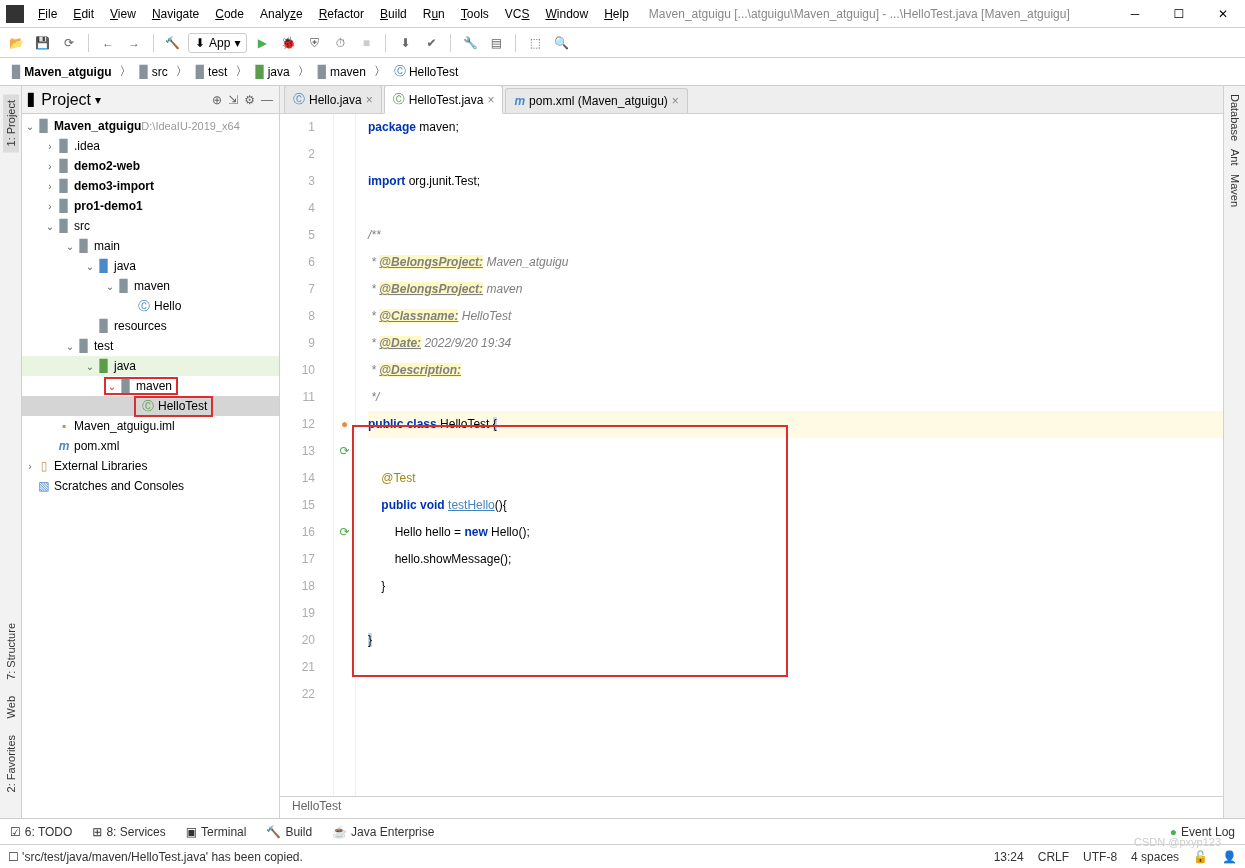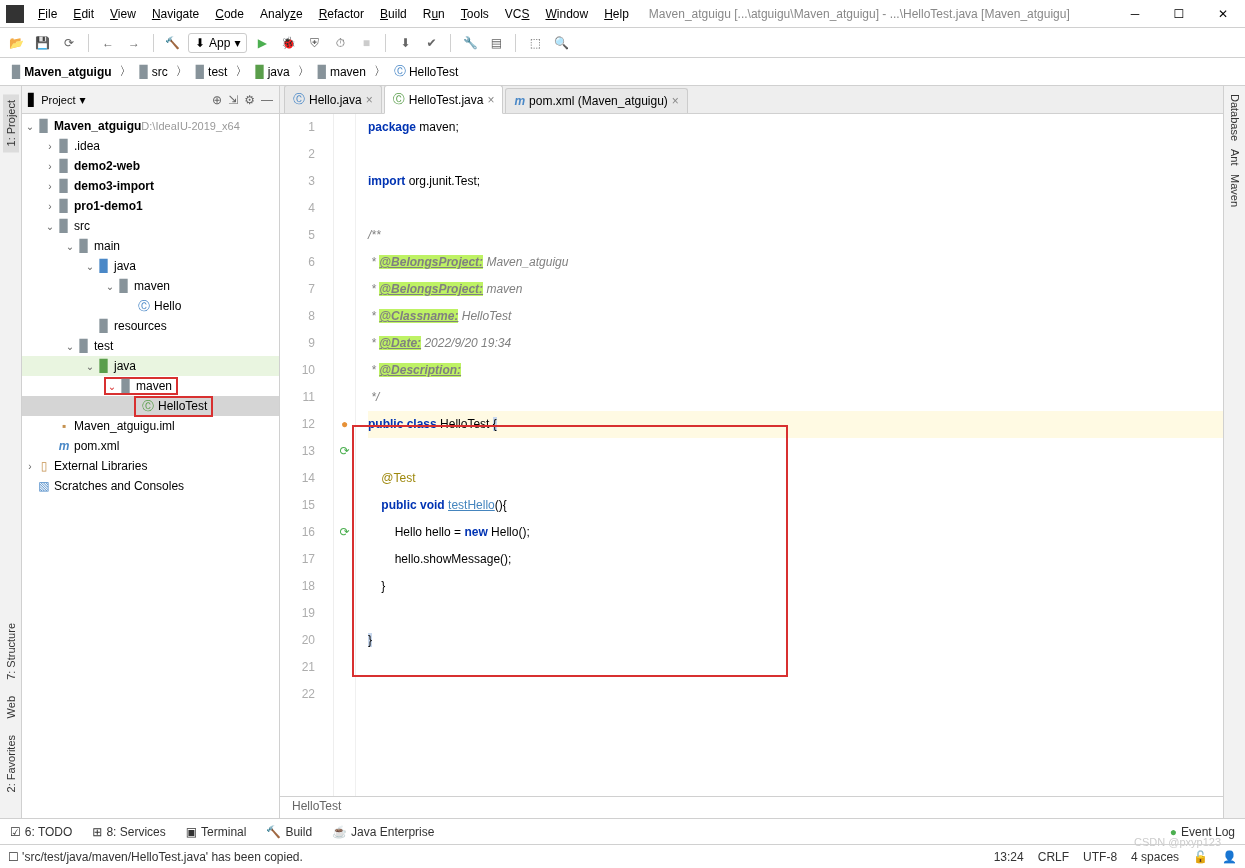--- a/index.html
+++ b/index.html
@@ -19,21 +19,21 @@
 .navbar { height: 28px; display: flex; align-items: center; gap: 4px; padding: 0 8px; border-bottom: 1px solid #d0d0d0; font-size: 12px; }
 .crumb { display: flex; align-items: center; gap: 3px; padding: 2px 4px; }
 .folder-icon { color: #87939A; }
 .main { flex: 1; display: flex; min-height: 0; }
 .left-side { width: 22px; background: #f2f2f2; border-right: 1px solid #d0d0d0; display: flex; flex-direction: column; align-items: center; padding-top: 8px; gap: 16px; }
 .side-label { writing-mode: vertical-rl; transform: rotate(180deg); font-size: 11px; color: #333; cursor: pointer; }
 .side-label.active { background: #dcdcdc; padding: 6px 2px; }
 .right-side { width: 22px; background: #f2f2f2; border-left: 1px solid #d0d0d0; display: flex; flex-direction: column; align-items: center; padding-top: 8px; gap: 8px; }
 .project-panel { width: 258px; border-right: 1px solid #d0d0d0; display: flex; flex-direction: column; }
 .panel-head { height: 28px; display: flex; align-items: center; padding: 0 6px; background: #f2f2f2; border-bottom: 1px solid #d0d0d0; gap: 4px; }
-.panel-head .pt { font-size: 11px; }
+.panel-head .pt { font-size: 16px; }
 .panel-head .hr-btns { margin-left: auto; display: flex; gap: 6px; color: #666; }
 .tree { flex: 1; overflow: auto; padding: 2px 0; }
 .tree .row { display: flex; align-items: center; height: 20px; white-space: nowrap; cursor: pointer; }
 .tree .row.sel { background: #d5d5d5; }
 .tree .row.hl { background: #e9f5e0; }
 .tree .ar { width: 12px; text-align: center; color: #666; font-size: 10px; }
 .tree .ic { width: 16px; text-align: center; margin-right: 2px; }
 .tree .fld { color: #87939A; }
 .tree .tfld { color: #5a9e4b; }
 .tree .txt { font-size: 12px; }
@@ -50,21 +50,21 @@
 .gutter { width: 54px; background: #fff; border-right: 1px solid #eee; text-align: right; color: #adadad; padding: 0 18px 0 0; position: relative; }
 .gutter .ln { height: 27px; }
 .gmarks { width: 22px; border-right: 1px solid #f0f0f0; }
 .gmarks .gm { height: 27px; display: flex; align-items: center; justify-content: center; }
 .code { flex: 1; padding-left: 12px; position: relative; }
 .code .line { height: 27px; white-space: pre; }
 .kw { color: #0033b3; font-weight: bold; }
 .ann { color: #9e880d; }
 .cmt { color: #808080; font-style: italic; }
 .lnk { color: #4585be; text-decoration: underline; }
-.doctag { color: #808080; font-style: italic; font-weight: bold; background: #bef264; text-decoration: underline; }
+.doctag { color: #808080; font-style: italic; font-weight: bold; background: #fef9c3; text-decoration: underline; }
 .docval { color: #808080; font-style: italic; }
 .curhl { background: #fffae3; display: inline-block; width: 100%; }
 .brace-hl { background: #c8d8ee; }
 .red-overlay { position: absolute; border: 2px solid #d83030; pointer-events: none; }
 .crumb-bar { height: 22px; border-top: 1px solid #d0d0d0; padding: 2px 12px; color: #666; font-size: 12px; }
 .bottom-tools { height: 26px; border-top: 1px solid #d0d0d0; display: flex; align-items: center; gap: 20px; padding: 0 10px; font-size: 12px; color: #333; }
 .bottom-tools div { display: flex; align-items: center; gap: 4px; cursor: pointer; }
 .bottom-tools .ev { margin-left: auto; }
 .status { height: 24px; border-top: 1px solid #d0d0d0; display: flex; align-items: center; padding: 0 8px; font-size: 12px; color: #333; }
 .status .r { margin-left: auto; display: flex; gap: 14px; }

